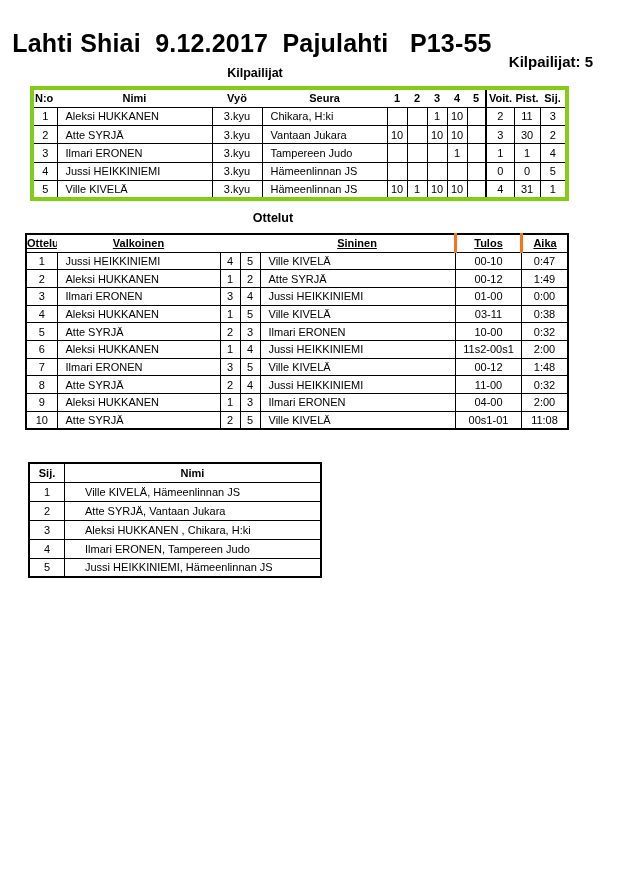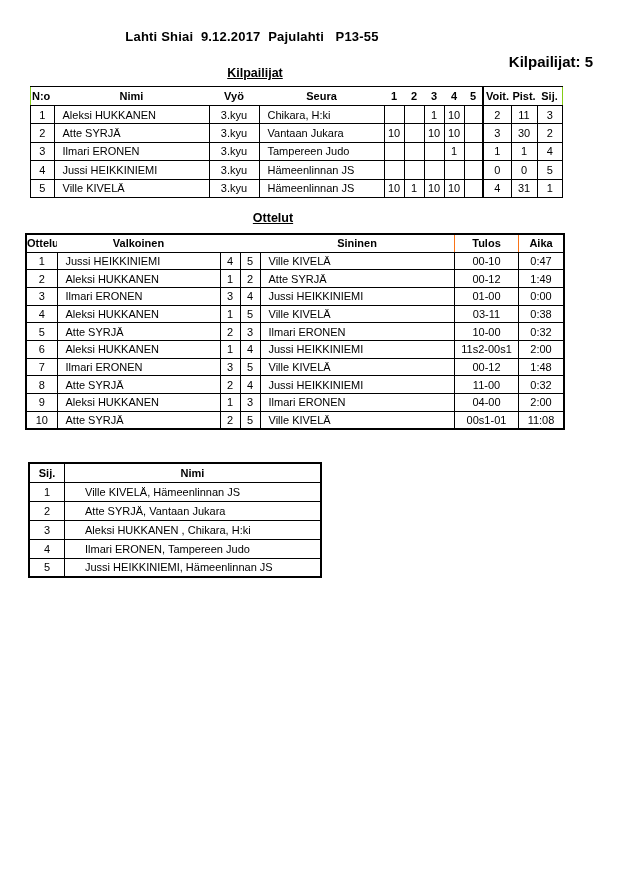--- a/index.html
+++ b/index.html
@@ -2,66 +2,66 @@
 <html><head>
 <meta charset="utf-8">
 <style>
   html,body { margin:0; padding:0; background:#fff; }
   .page {
     position:relative; width:630px; height:891px; background:#ffffff;
     font-family:"Liberation Sans", sans-serif; color:#000;
   }
   .title {
     position:absolute; top:29px; left:0; width:504px; text-align:center;
-    font-size:13px; font-weight:bold; white-space:pre; letter-spacing:0.2px;
+    font-size:25px; font-weight:bold; white-space:pre; letter-spacing:0.2px;
   }
   .count-label {
     position:absolute; top:53px; right:37px; font-size:15px; font-weight:bold;
   }
   .section-heading {
-    position:absolute; text-align:center; font-size:12.5px; font-weight:bold;text-decoration:underline;
+    position:absolute; text-align:center; font-size:12.5px; font-weight:bold;
   }
   .h-kilpailijat { top:66px;  left:0; width:510px; }
   .h-ottelut     { top:211px; left:0; width:546px; }
   .h-tulokset    { top:445px; left:0; width:338px; }
 
   table {
     position:absolute; border-collapse:collapse; table-layout:fixed;
     background:#fff;
   }
   th, td {
     border:1px solid #000; font-size:11px; padding:0;
     text-align:center; vertical-align:middle;
     overflow:hidden; white-space:nowrap;
   }
   th { font-weight:bold; }
 
   
-  .t1 { left:30px; top:86px; width:528px; border:1px solid #84cc16; }
+  .t1 { left:30px; top:86px; width:528px; border:4px solid #84cc16; }
   .t1 thead tr { height:19px; }
   .t1 tbody tr { height:18.4px; }
   .t1 .c0{width:22px;} .t1 .c1{width:155px;} .t1 .c2{width:50px;} .t1 .c3{width:125px;}
   .t1 .c4{width:20px;} .t1 .c5{width:20px;} .t1 .c6{width:20px;} .t1 .c7{width:20px;}
   .t1 .c8{width:18px;} .t1 .c9{width:27px;} .t1 .c10{width:26px;} .t1 .c11{width:25px;}
   .t1 td.c1, .t1 td.c3 { text-align:left; padding-left:8px; }
   .t1 thead th { border-left:none; border-right:none; }
   .t1 thead th.c0 { text-align:left; padding-left:1px; }
   .t1 .c9 { border-left:2px solid #000; }
   .t1 thead th.c9 { border-left:2px solid #000; }
 
   
   .t2 { left:25px; top:233px; width:534px; border:2px solid #000; }
-  .t2 thead tr { height:18px; }
+  .t2 thead tr { height:18px;text-decoration:underline; }
   .t2 tbody tr { height:17.7px; }
   .t2 .c0{width:30px;} .t2 .c1{width:163px;} .t2 .c2{width:20px;} .t2 .c3{width:20px;}
   .t2 .c4{width:194px;} .t2 .c5{width:63px;} .t2 .c6{width:44px;}
   .t2 td.c1, .t2 td.c4 { text-align:left; padding-left:8px; }
   .t2 thead th { border-left:none; border-right:none; }
   .t2 thead th.c0 { text-align:left; padding-left:0; }
-  .t2 thead th.c5, .t2 thead th.c6 { border-left:1px solid #f97316; }
+  .t2 thead th.c5, .t2 thead th.c6 { border-left:3px solid #f97316; }
 
   
   .t3 { left:28px; top:462px; width:289px; border:2px solid #000; }
   .t3 tr { height:19px; }
   .t3 .c0{width:34px;} .t3 .c1{width:255px;}
   .t3 td.c1 { text-align:left; padding-left:20px; }
 </style>
 </head>
 <body>
 

